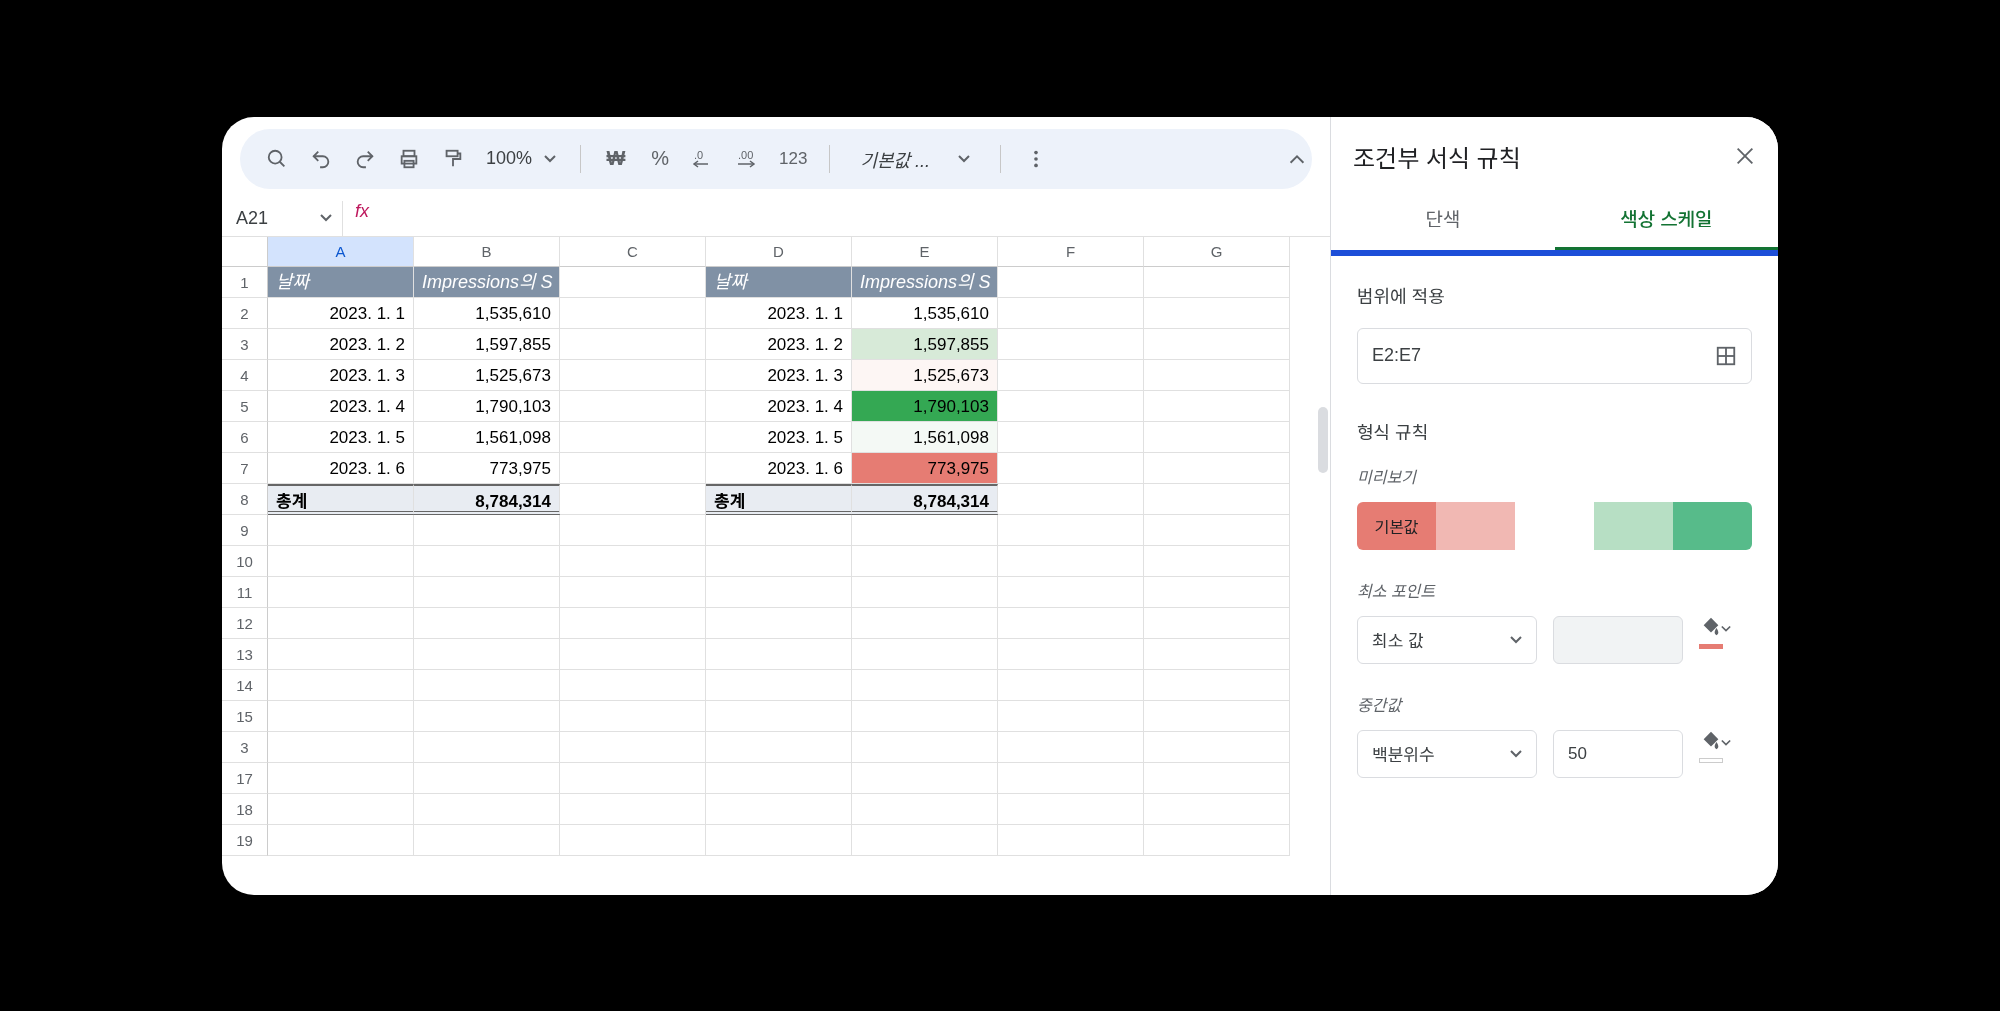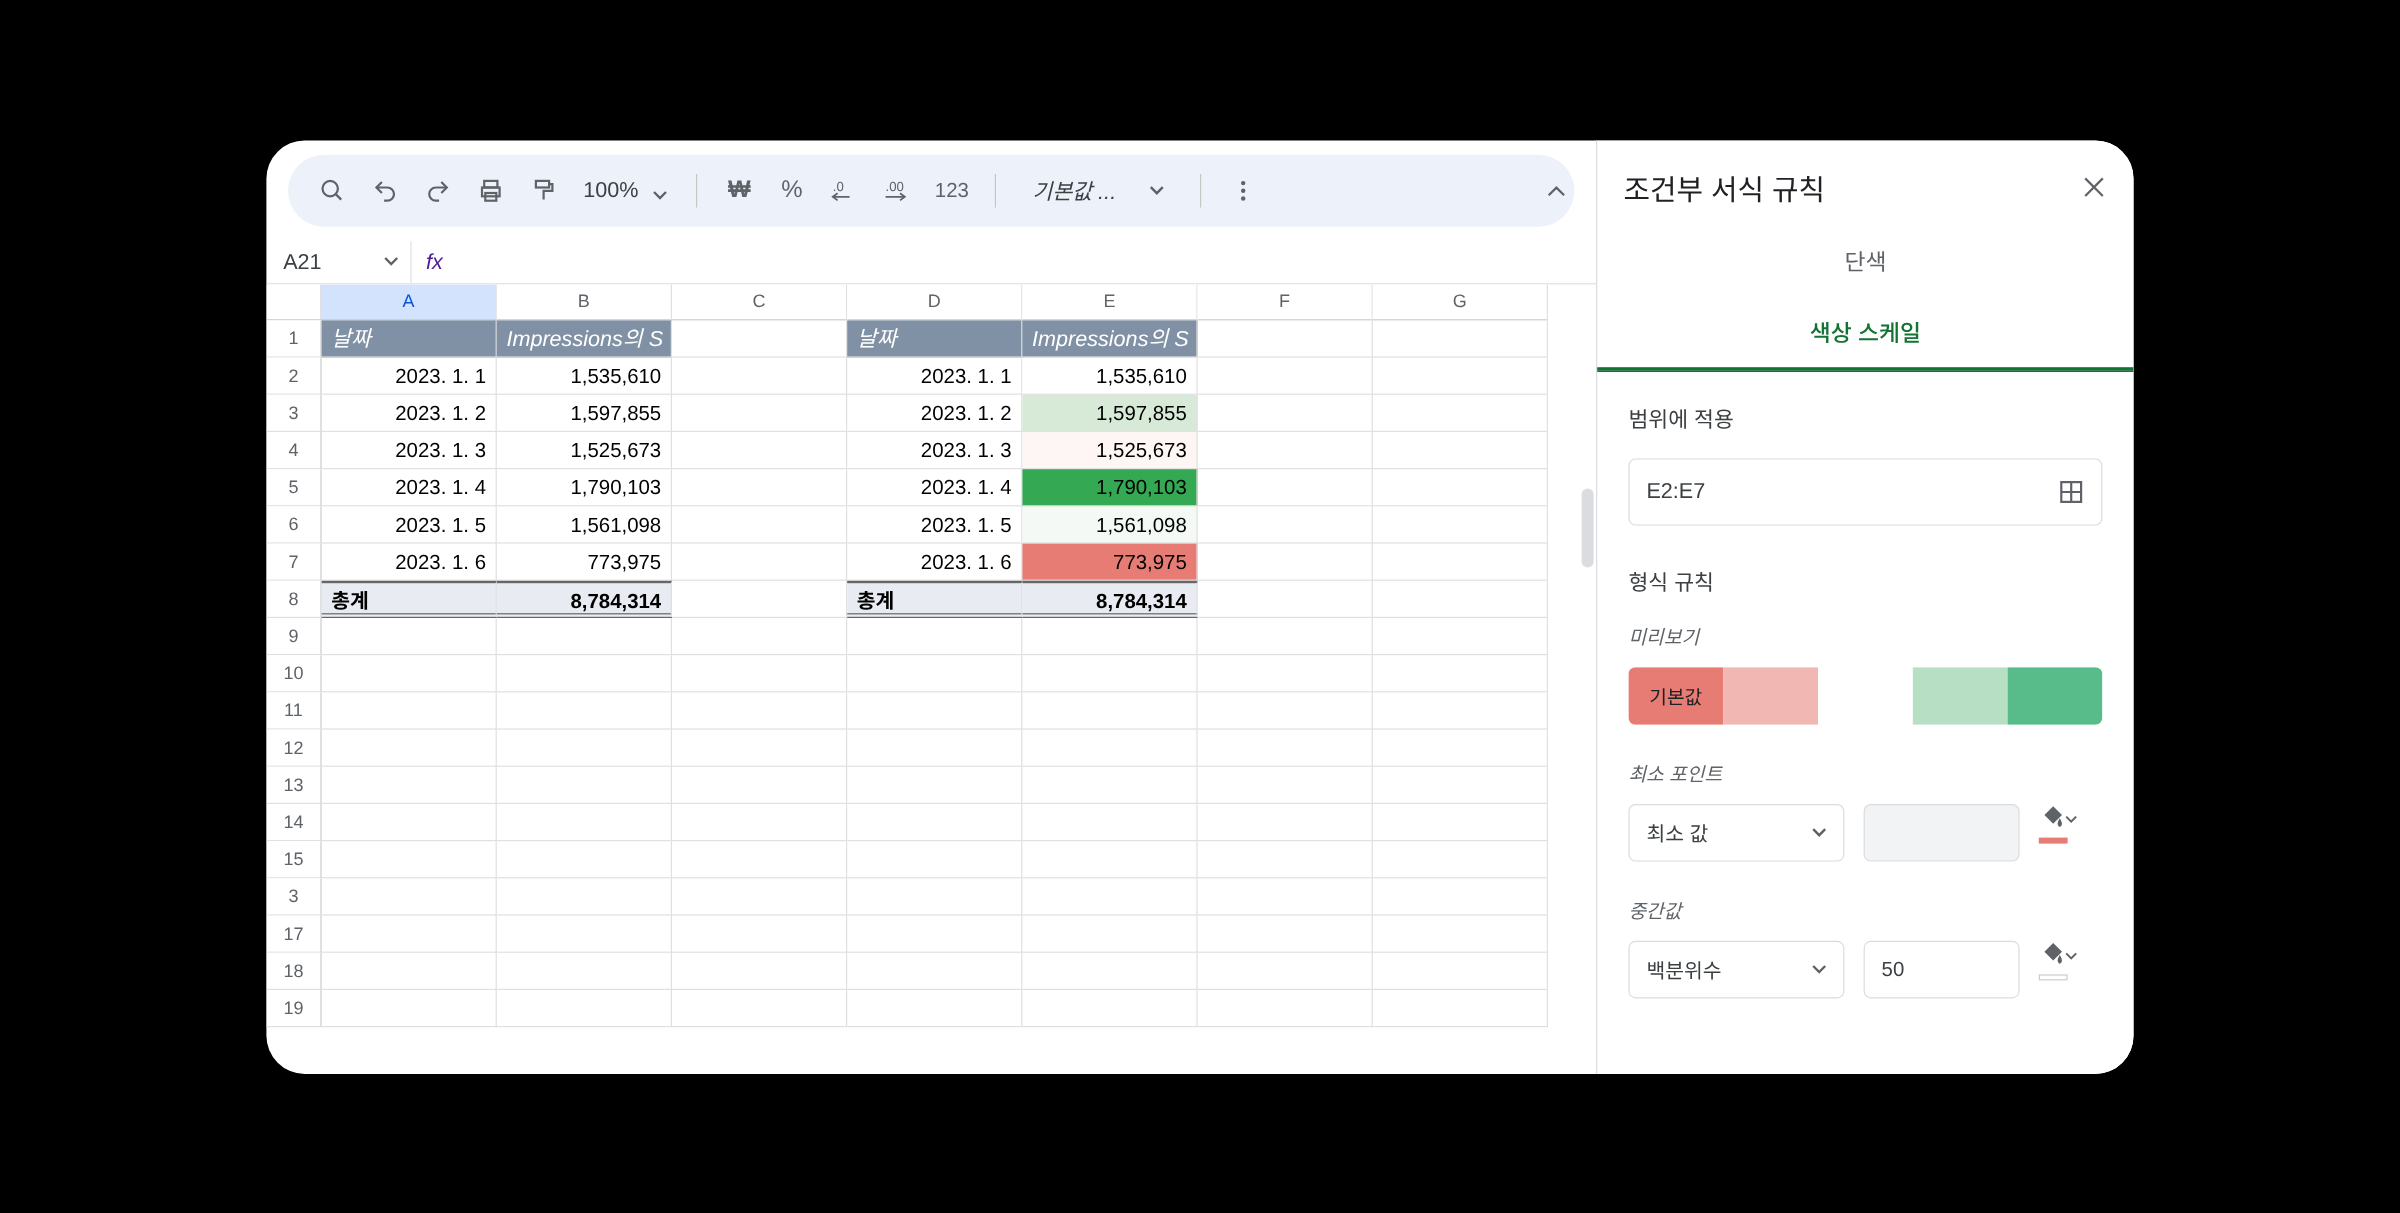--- a/index.html
+++ b/index.html
@@ -2,44 +2,44 @@
 <html><head>
 <meta charset="utf-8">
 <style>
 * { box-sizing: border-box; margin: 0; padding: 0; font-family: Arial, "Noto Sans KR", sans-serif; }
 body { background: #000; display: flex; align-items: center; justify-content: center; min-height: 100vh; }
 .app-frame { width: 1556px; height: 778px; background: #fff; border-radius: 32px; overflow: hidden; display: flex; position: relative; }
 .main-area { flex: 1; display: flex; flex-direction: column; }
 .toolbar { height: 60px; background: #edf2fa; margin: 12px 18px; border-radius: 30px; display: flex; align-items: center; padding: 0 18px; gap: 6px; }
 .tb-btn { width: 38px; height: 38px; display: flex; align-items: center; justify-content: center; cursor: pointer; border-radius: 4px; color: #444; }
 .tb-sep { width: 1px; height: 28px; background: #c7c7c7; margin: 0 10px; }
-.tb-zoom { display: flex; align-items: flex-end; gap: 12px; padding: 0 8px; font-size: 18px; color: #3c4043; cursor: pointer; }
+.tb-zoom { display: flex; align-items: center; gap: 12px; padding: 0 8px; font-size: 18px; color: #3c4043; cursor: pointer; }
 .tb-font { display: flex; align-items: center; gap: 28px; padding: 0 14px; font-size: 18px; color: #3c4043; cursor: pointer; font-style: italic; }
 .collapse { position: absolute; right: 470px; top: 32px; cursor: pointer; color: #444; }
 .namebox-row { display: flex; align-items: center; height: 36px; padding: 0 0 0 0; border-bottom: 1px solid #e0e0e0; }
 .namebox { width: 120px; display: flex; align-items: center; justify-content: space-between; padding: 0 10px 0 14px; font-size: 18px; color: #3c4043; }
-.fx-area { display: flex; align-items: center; padding: 0 12px; color: #4c1d95; font-size: 18px; font-style: italic; border-left: 1px solid #e0e0e0; height: 100%; }
+.fx-area { display: flex; padding: 0 12px; color: #be185d; font-size: 18px; font-style: italic; border-left: 1px solid #e0e0e0; height: 100%; }
 .grid-wrap { flex: 1; overflow: hidden; position: relative; }
 .grid { display: grid; grid-template-columns: 46px 146px 146px 146px 146px 146px 146px 146px; }
 .col-hdr { background: #fff; border-right: 1px solid #e0e0e0; border-bottom: 1px solid #ccc; text-align: center; font-size: 15px; color: #5f6368; height: 30px; line-height: 30px; }
 .col-hdr.sel { background: #d3e3fd; color: #0b57d0; }
 .row-hdr { background: #fff; border-right: 1px solid #ccc; border-bottom: 1px solid #e0e0e0; text-align: center; font-size: 15px; color: #5f6368; height: 31px; line-height: 31px; }
 .cell { border-right: 1px solid #e0e0e0; border-bottom: 1px solid #e0e0e0; height: 31px; line-height: 31px; padding: 0 8px; font-size: 17px; color: #000; overflow: hidden; white-space: nowrap; }
 .hdr-cell { background: #8091a5; color: #fff; font-style: italic; font-size: 18px; }
 .total-row { background: #e8ecf2; font-weight: bold; border-top: 2px solid #666; border-bottom: 4px double #666; }
 .num { text-align: right; }
 .date { text-align: right; }
 .corner { background: #fff; border-right: 1px solid #ccc; border-bottom: 1px solid #ccc; }
 .scroll-thumb { position: absolute; right: 2px; top: 170px; width: 10px; height: 66px; background: #dadce0; border-radius: 5px; }
 
 .sidebar { width: 448px; border-left: 1px solid #dadce0; display: flex; flex-direction: column; background: #fff; }
 .sb-header { display: flex; align-items: center; justify-content: space-between; padding: 22px 22px 14px 22px; }
 .sb-title { font-size: 24px; color: #202124; }
 .sb-close { cursor: pointer; color: #5f6368; font-size: 24px; }
-.sb-tabs { display: flex; border-bottom: 1px solid #1d4ed8; flex-direction: column; }
+.sb-tabs { display: flex; border-bottom: 6px solid #1d4ed8; }
 .sb-tab { flex: 1; text-align: center; padding: 16px 0; font-size: 19px; color: #5f6368; cursor: pointer; }
 .sb-tab.active { color: #137333; font-weight: 500; border-bottom: 3px solid #137333; }
 .sb-body { padding: 26px 26px; overflow-y: auto; flex: 1; }
 .sb-section-title { font-size: 18px; color: #3c4043; margin-bottom: 20px; }
 .sb-section-subtitle { font-size: 16px; color: #5f6368; margin: 28px 0 14px 0; font-style: italic; }
 .range-input { display: flex; align-items: center; border: 1px solid #dadce0; border-radius: 6px; height: 56px; padding: 0 14px; }
 .range-input input { flex: 1; border: none; outline: none; font-size: 18px; color: #3c4043; }
 .range-grid-icon { color: #5f6368; cursor: pointer; }
 .preview-bar { display: flex; height: 48px; border-radius: 6px; overflow: hidden; margin-top: 6px; }
 .pv-seg { flex: 1; display: flex; align-items: center; justify-content: center; font-size: 16px; color: #202124; }

